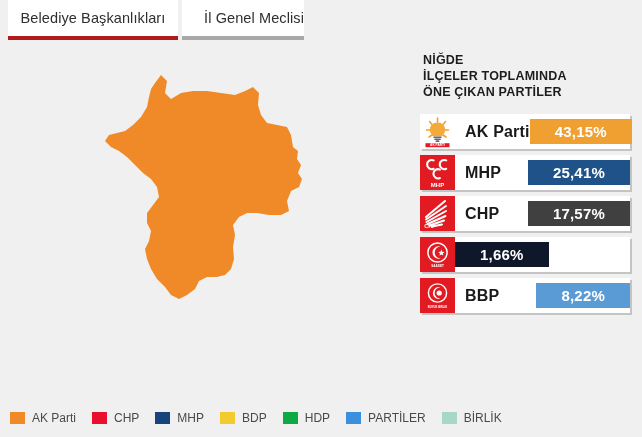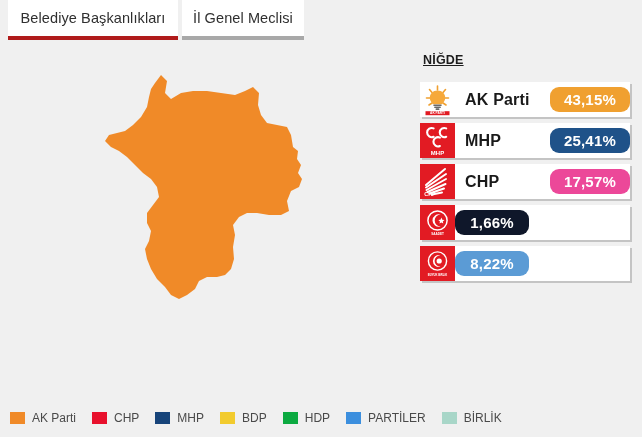--- a/index.html
+++ b/index.html
@@ -30,21 +30,21 @@
     display: flex;
     align-items: center;
     justify-content: center;
     font-size: 14.5px;
     color: #2f2f2f;
     letter-spacing: .1px;
     cursor: pointer;
     border-bottom: 4px solid transparent;
   }
   .tab.t0 { left: 8px;   width: 170px; border-bottom-color: #b01b1b; }
-  .tab.t1 { left: 182px; width: 122px; border-bottom-color: #a8a8a8; }
+  .tab.t1 { left: 182px; width: 122px; border-bottom-color: #a8a8a8; justify-content: flex-end; }
 
   
   .map-wrap {
     position: absolute;
     left: 95px; top: 55px;
     width: 280px; height: 300px;
   }
   .map-wrap svg { display: block; width: 280px; height: 300px; }
 
   
@@ -54,21 +54,21 @@
     width: 210px;
   }
   .panel-title {
     font-size: 12.5px;
     font-weight: bold;
     color: #1d1d1d;
     line-height: 1.28;
     letter-spacing: .2px;
     margin: 0 0 14px 3px;
   }
-  .panel-title div { white-space: nowrap; text-decoration: underline; }
+  .panel-title div { white-space: nowrap; }
 
   .rows { position: relative; }
 
   .prow {
     position: relative;
     height: 35px;
     margin-bottom: 6px;
     background: #ffffff;
     display: flex;
     align-items: center;
@@ -91,30 +91,29 @@
     font-size: 16px;
     font-weight: bold;
     color: #1a1a1a;
     letter-spacing: .2px;
     white-space: nowrap;
   }
   .pval {
     flex: 0 0 auto;
     height: 25px;
     min-width: 74px;
-    padding: 0 14px;
+    padding: 0 25px;
     display: flex;
     align-items: center;
     justify-content: center;
     font-size: 15px;
     font-weight: bold;
     color: #ffffff;
     letter-spacing: .2px;
     white-space: nowrap;
-    border-radius: 9px;
   }
 
   
   .legend {
     position: absolute;
     left: 10px; bottom: 12px;
     display: flex;
     align-items: center;
     gap: 0px;
   }
@@ -162,20 +161,22 @@
            L 52 204 L 50 194 L 54 186 L 56 176 L 52 168 L 52 158
            L 58 150 L 64 142 L 62 132 L 56 124 L 48 118 L 40 110
            L 32 102 L 24 96 L 16 92 L 10 86 L 14 80 L 22 78 L 30 76
            L 38 70 L 46 62 L 52 52 L 54 42 L 56 34 Z"></path>
     </svg>
   </div>
 
   <div class="panel">
     <div class="panel-title">
       <div>NİĞDE</div>
+      <div>İLÇELER TOPLAMINDA</div>
+      <div>ÖNE ÇIKAN PARTİLER</div>
     </div>
 
     <div class="rows">
 
       <div class="prow">
         <div class="logo akp">
           <svg width="35" height="35" viewBox="0 0 35 35">
             <g stroke="#F0A030" stroke-width="1.6" stroke-linecap="round">
               <line x1="17.5" y1="4" x2="17.5" y2="8"></line>
               <line x1="9.5" y1="7.5" x2="12" y2="10.5"></line>
@@ -222,21 +223,21 @@
               <line x1="6" y1="23.5" x2="26" y2="10"></line>
               <line x1="6.5" y1="26" x2="26" y2="15"></line>
               <line x1="7.5" y1="28" x2="25.5" y2="20"></line>
               <line x1="9.5" y1="29.5" x2="24" y2="24.5"></line>
               <line x1="12" y1="30.5" x2="22" y2="28.5"></line>
             </g>
             <text x="10" y="31.8" font-family="Liberation Sans, sans-serif" font-size="5.4" font-weight="bold" fill="#ffffff" text-anchor="middle">CHP</text>
           </svg>
         </div>
         <div class="pname">CHP</div>
-        <div class="pval" style="background:#ec4899">17,57%</div>
+        <div class="pval" style="background:#404040">17,57%</div>
       </div>
 
       <div class="prow">
         <div class="logo">
           <svg width="35" height="35" viewBox="0 0 35 35">
             <rect width="35" height="35" fill="#e21b23"></rect>
             <circle cx="17.5" cy="15.5" r="9.6" fill="none" stroke="#ffffff" stroke-width="1.5"></circle>
             <circle cx="17.5" cy="15.5" r="7.8" fill="#e21b23"></circle>
             <path d="M20.6 9.6 A6.2 6.2 0 1 0 20.6 21.4 A5.0 5.0 0 1 1 20.6 9.6 Z" fill="#ffffff"></path>
             <path d="M21.4 12.6 l.9 2.1 2.2.2 -1.7 1.5 .5 2.2 -1.9-1.2 -1.9 1.2 .5-2.2 -1.7-1.5 2.2-.2 Z" fill="#ffffff"></path>
@@ -250,20 +251,21 @@
         <div class="logo">
           <svg width="35" height="35" viewBox="0 0 35 35">
             <rect width="35" height="35" fill="#e21b23"></rect>
             <circle cx="17.5" cy="15" r="9.8" fill="#ffffff"></circle>
             <circle cx="17.5" cy="15" r="8.4" fill="#e21b23"></circle>
             <path d="M20.4 9.2 A6.0 6.0 0 1 0 20.4 20.8 A4.8 4.8 0 1 1 20.4 9.2 Z" fill="#ffffff"></path>
             <circle cx="19.2" cy="15" r="2.6" fill="#ffffff"></circle>
             <text x="17.5" y="30.4" font-family="Liberation Sans, sans-serif" font-size="2.7" font-weight="bold" fill="#ffffff" text-anchor="middle">BÜYÜK BİRLİK</text>
           </svg>
         </div>
+        <div class="pname">BBP</div>
         <div class="pval" style="background:#5B9BD5">8,22%</div>
       </div>
 
     </div>
   </div>
 
   <div class="legend">
     <div class="leg-item">
       <span class="swatch" style="background:#F08A28"></span>
       <span class="leg-label">AK Parti</span>

